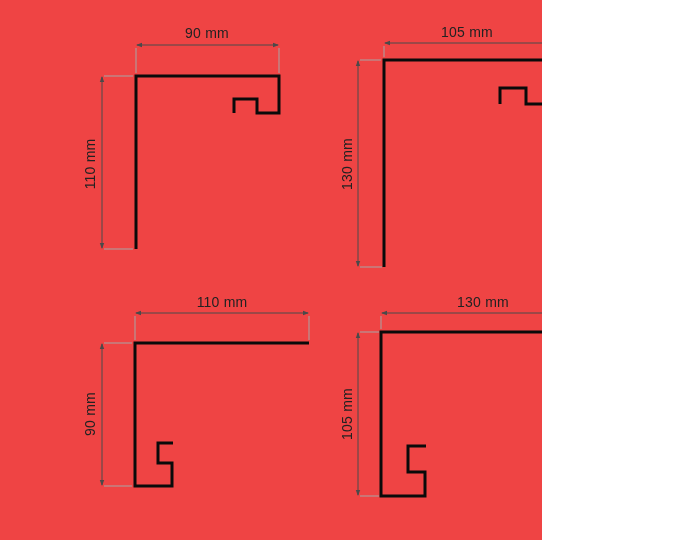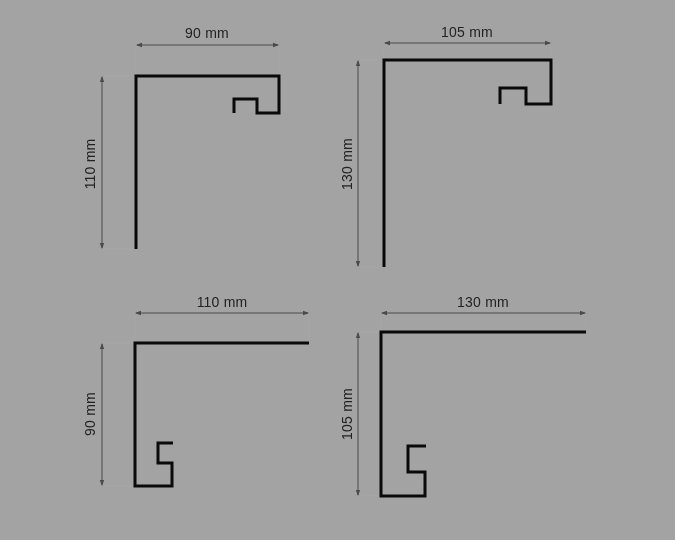--- a/index.html
+++ b/index.html
@@ -3,23 +3,23 @@
 <meta charset="utf-8">
 <style>
   html, body {
     margin: 0;
     padding: 0;
     background: #ffffff;
     font-family: "Liberation Sans", sans-serif;
   }
   #canvas {
     position: relative;
-    width: 675px;
+    width: 542px;
     height: 540px;
-    background: #a3a3a3;
+    background: #ef4444;
     overflow: hidden;
   }
   #lines {
     position: absolute;
     left: 0;
     top: 0;
   }
   .dim-label {
     position: absolute;
     transform: translate(-50%, -50%);

